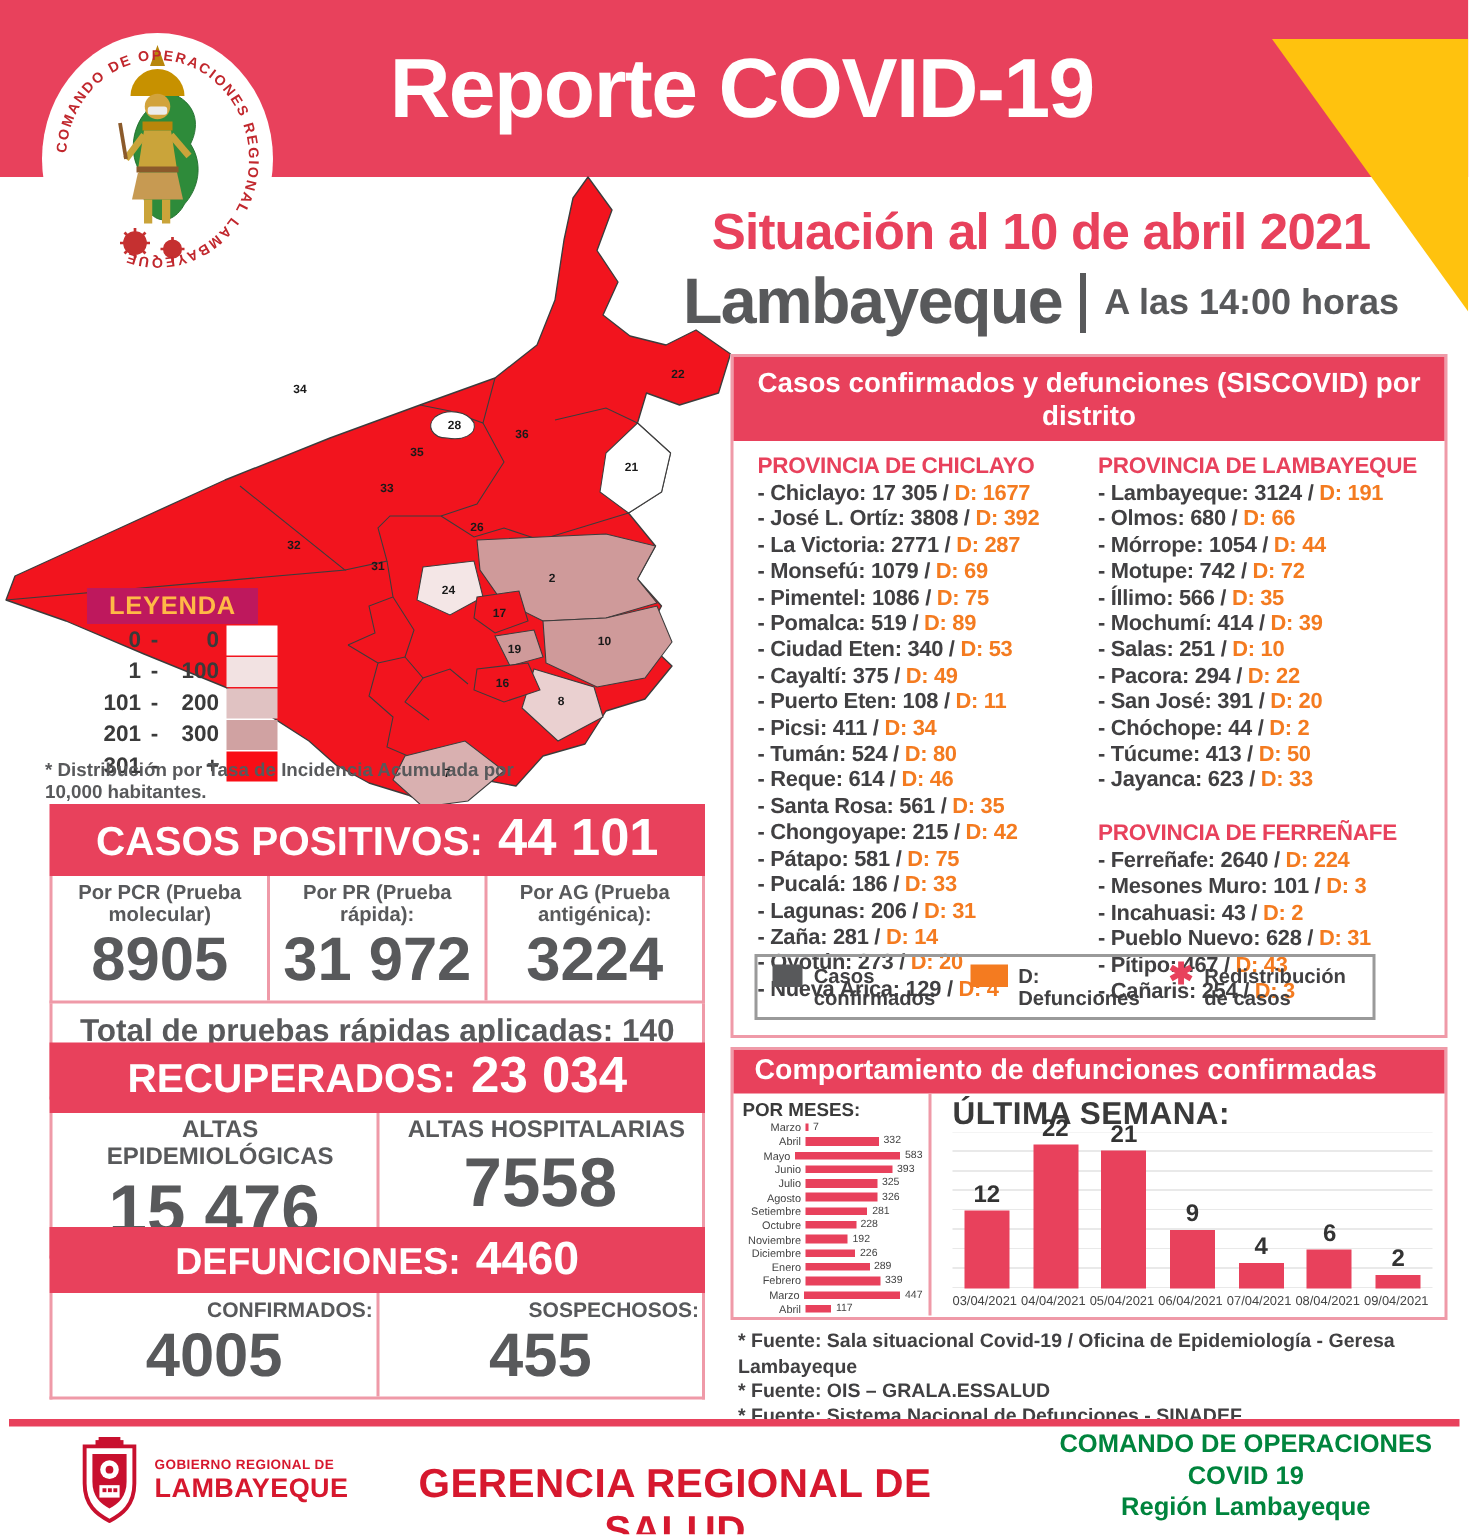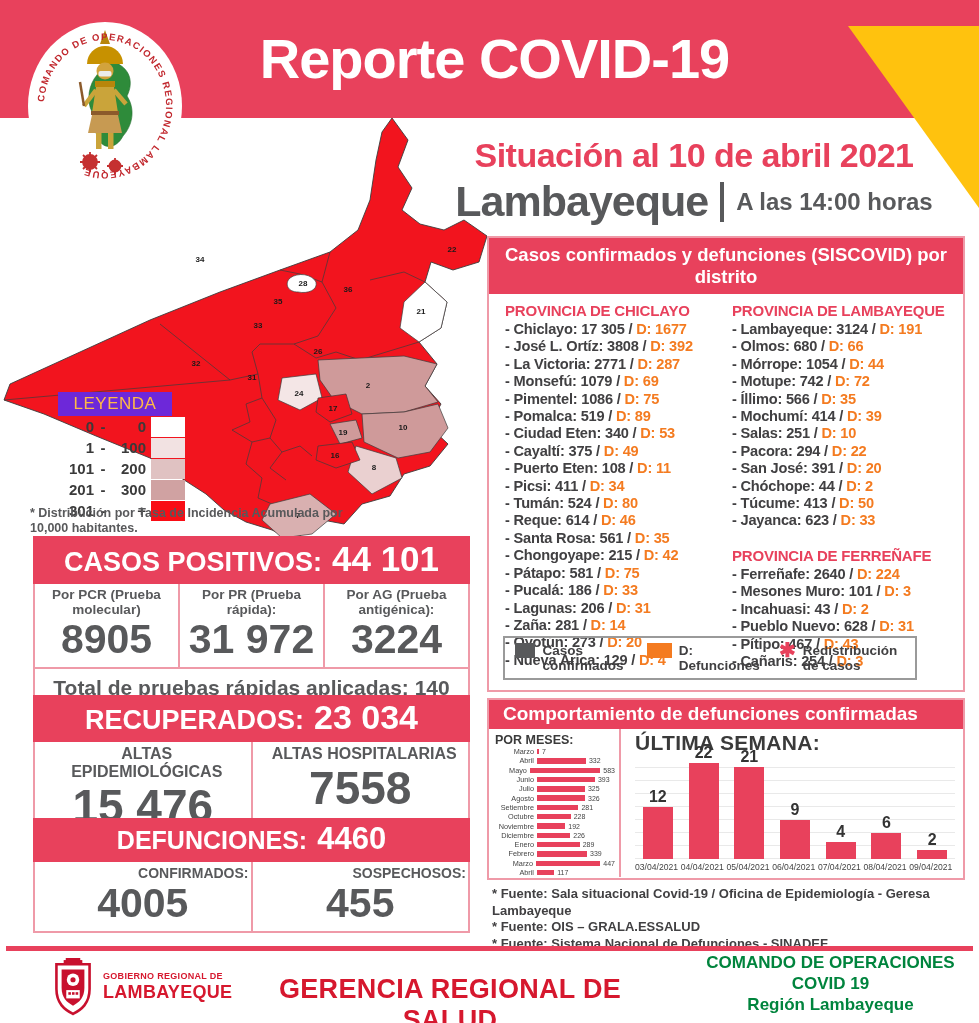--- a/index.html
+++ b/index.html
@@ -24,21 +24,21 @@
   .situ .reg{font-size:43px; font-weight:700; letter-spacing:-1px;}
   .situ .bar{width:4px; height:40px; background:var(--gray); display:inline-block;}
   .situ .tim{font-size:24px; font-weight:700;}
 
   
   .map{position:absolute; left:0; top:112px;}
   .map text{font-size:8px; font-weight:700; fill:#1a1a1a;}
 
   
   .leyenda{position:absolute; left:58px; top:392px; width:136px;}
-  .ley-h{width:114px; background:#6d28d9; color:#ffb946; font-weight:400; font-size:17px; text-align:center; padding:2px 0; letter-spacing:0.5px;}
+  .ley-h{width:114px; background:#be185d; color:#ffb946; font-weight:700; font-size:17px; text-align:center; padding:2px 0; letter-spacing:0.5px;}
   .ley-row{display:flex; align-items:center; height:21px; font-size:15px; font-weight:700; color:#3a3a3a;}
   .lg-from{width:36px; text-align:right;}
   .lg-dash{width:18px; text-align:center;}
   .lg-to{width:34px; text-align:right;}
   .lg-sw{width:34px; height:20px; margin-left:5px;}
   .footnote{position:absolute; left:30px; top:506px; width:330px; font-size:12.5px; font-weight:700; color:var(--gray); line-height:15px;}
 
   
   .stat-panel{position:absolute; left:33px; width:437px;}
   .stat-header{background:var(--red); color:#fff; display:flex; justify-content:center; align-items:baseline; gap:10px; padding:3px 0 5px;}

